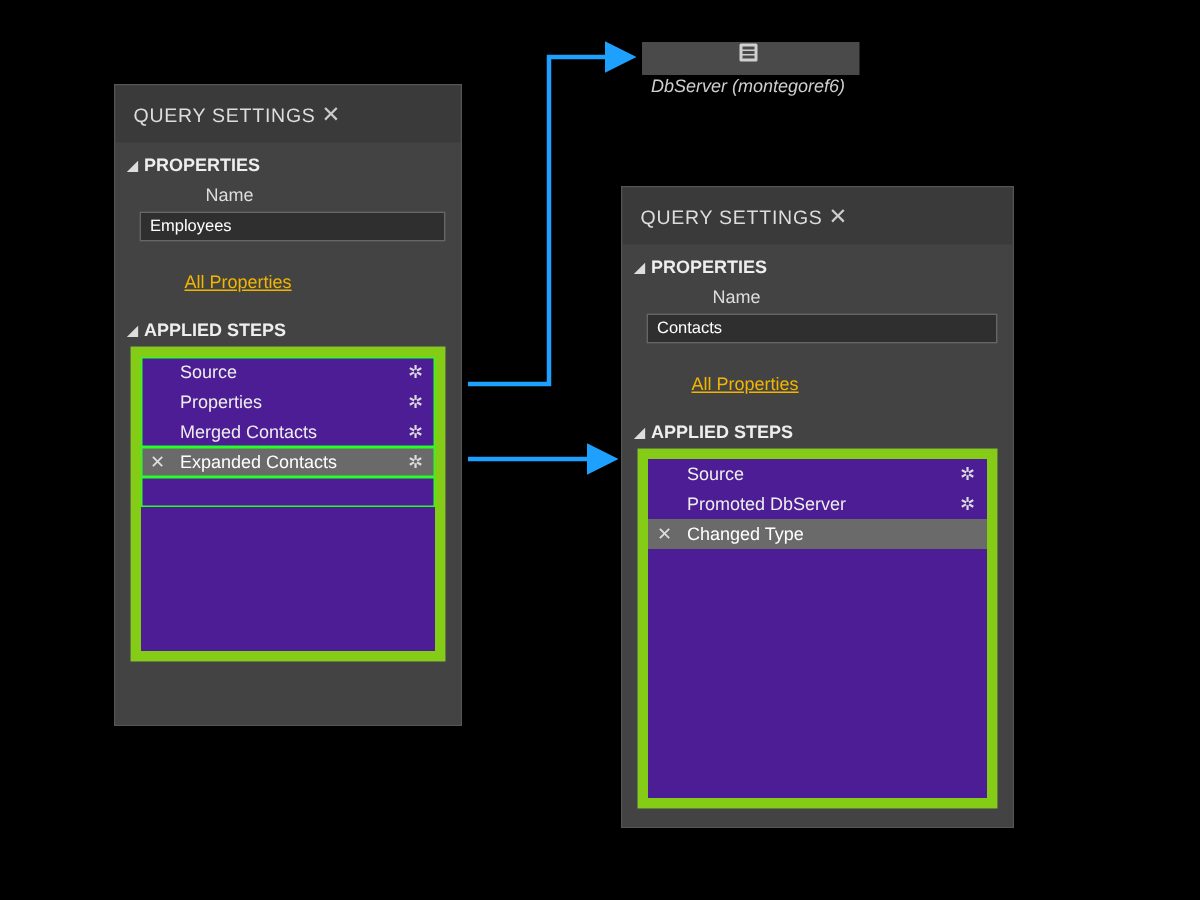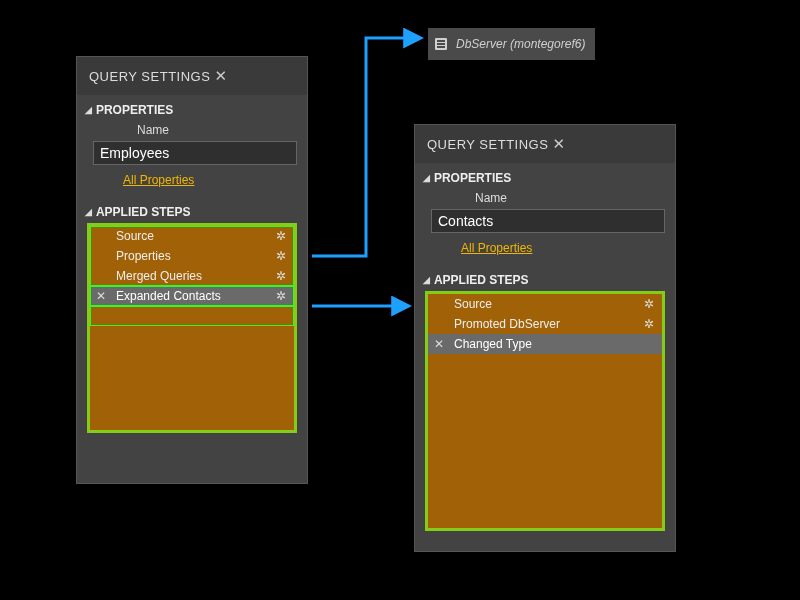--- a/index.html
+++ b/index.html
@@ -55,41 +55,41 @@
   .tri {
     font-size: 9px;
     color: #ddd;
   }
   .field-label {
     padding: 2px 8px 4px 16px;
     color: #ddd;
     margin-left: 44px;
   }
   .field-input {
-    margin: 0 10px 6px 16px;
+    margin: 0 10px 18px 16px;
     background: #2f2f2f;
     border: 1px solid #666;
     color: #fff;
     padding: 3px 6px;
-    font-size: 14px;
+    font-size: 11px;
     font-family: inherit;
     outline: none;
     width: calc(100% - 26px);
   }
   .link {
     color: #f2b600;
     text-decoration: underline;
     padding: 2px 8px 10px 16px;
     cursor: pointer;
     margin-left: 30px;
   }
   .steps-box {
     margin: 0 10px 10px 10px;
-    background: #a16207;
-    border: 3px solid #84cc16;
+    background: #4c1d95;
+    border: 7px solid #84cc16;
     min-height: 210px;
   }
   .step-row {
     display: flex;
     align-items: center;
     height: 20px;
     padding: 0 6px 0 4px;
     color: #eee;
     position: relative;
   }
@@ -119,25 +119,26 @@
     border: 1px solid #24ff24;
     pointer-events: none;
   }
   
   .db-badge {
     position: absolute;
     display: flex;
     align-items: center;
     background: #4a4a4a;
     color: #cfcfcf;
-    height: 32px;
+    height: 22px;
     padding: 0 10px 0 6px;
     font-style: italic;
     font-size: 12px;
     gap: 8px;
+    flex-direction: column;
   }
   .db-icon {
     width: 14px; height: 14px;
     display: inline-block;
   }
   
   svg.arrows {
     position: absolute;
     left: 0; top: 0;
     width: 800px; height: 600px;
@@ -183,21 +184,21 @@
           <span class="label">Source</span>
           <span class="gear">✲</span>
         </div>
         <div class="step-row">
           <span class="del">✕</span>
           <span class="label">Properties</span>
           <span class="gear">✲</span>
         </div>
         <div class="step-row">
           <span class="del">✕</span>
-          <span class="label">Merged Queries</span>
+          <span class="label">Merged Contacts</span>
           <span class="gear">✲</span>
         </div>
         <div class="step-row sel">
           <span class="del">✕</span>
           <span class="label">Expanded Contacts</span>
           <span class="gear">✲</span>
         </div>
         <div class="hl-box" style="left: 0px; right: 0px; top: 0px; height: 60px;"></div>
         <div class="hl-box" style="left: 0px; right: 0px; top: 60px; height: 20px;"></div>
         <div class="hl-box" style="left: 0px; right: 0px; top: 80px; height: 20px;"></div>

